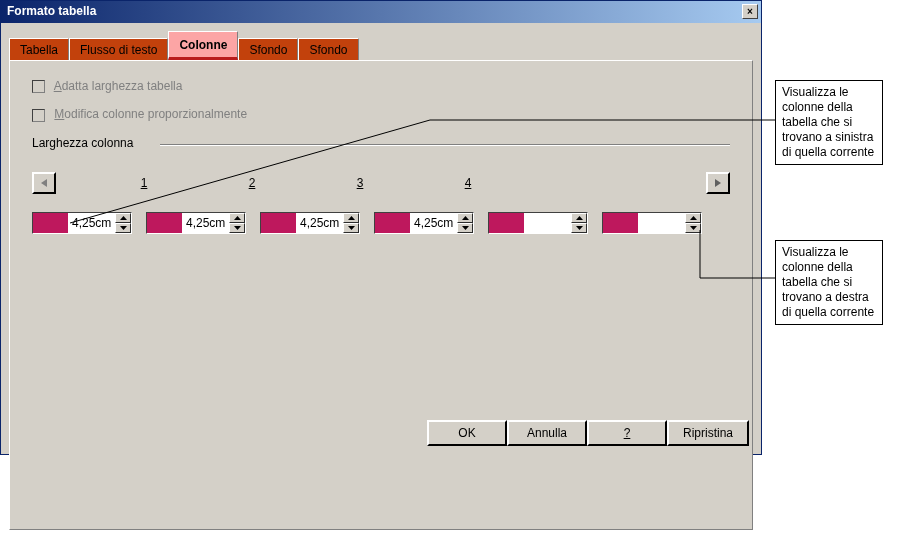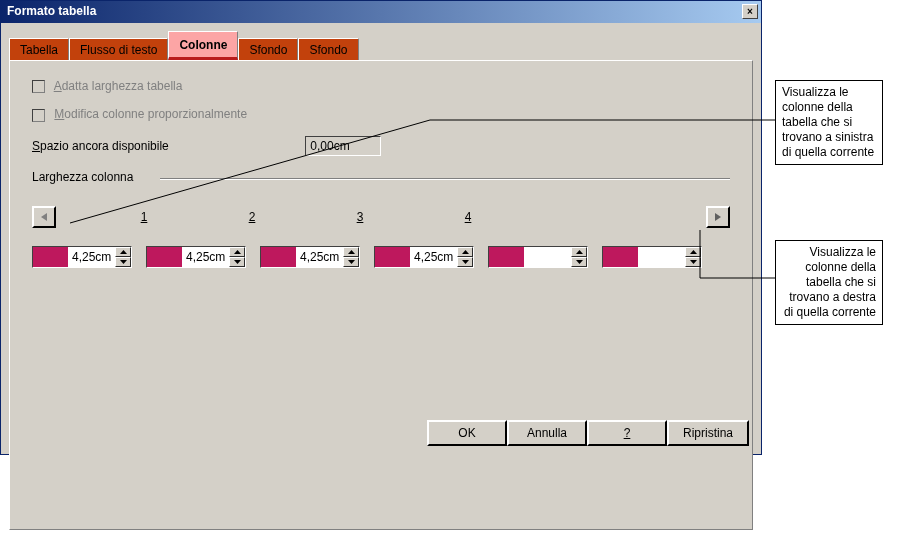--- a/index.html
+++ b/index.html
@@ -172,21 +172,21 @@
   .callout {
     position:absolute;
     border:1px solid #000;
     background:#fff;
     padding:4px 6px;
     font-size:12px;
     line-height:15px;
     width:108px;
   }
   .co1 { left:775px; top:80px; }
-  .co2 { left:775px; top:240px;text-align:right; }
+  .co2 { left:775px; top:240px; }
   svg.leader { position:absolute; left:0; top:0; pointer-events:none; }
 </style>
 </head>
 <body>
 
 <div class="dialog">
   <div class="titlebar">
     <span>Formato tabella</span>
     <div class="tb-close">
       <span>×</span>
@@ -206,24 +206,20 @@
     <div class="row disabled">
       <span class="chk"></span>
       <span><span class="mn">A</span><span>datta larghezza tabella</span></span>
     </div>
 
     <div class="row disabled">
       <span class="chk"></span>
       <span><span class="mn">M</span><span>odifica colonne proporzionalmente</span></span>
     </div>
 
-    <div class="row">
-      <span style="display:inline-block;width:270px;"><span class="mn">S</span><span>pazio ancora disponibile</span></span>
-      <span class="field-ro">0,00cm</span>
-    </div>
 
     <div class="fieldset-label">
       <span>Larghezza colonna</span>
       <div class="fieldset-line"></div>
     </div>
 
     <div class="colhead">
       <div class="navbtn">
         <svg width="10" height="10">
             <polygon points="8,1 2,5 8,9" fill="#808080"></polygon>

